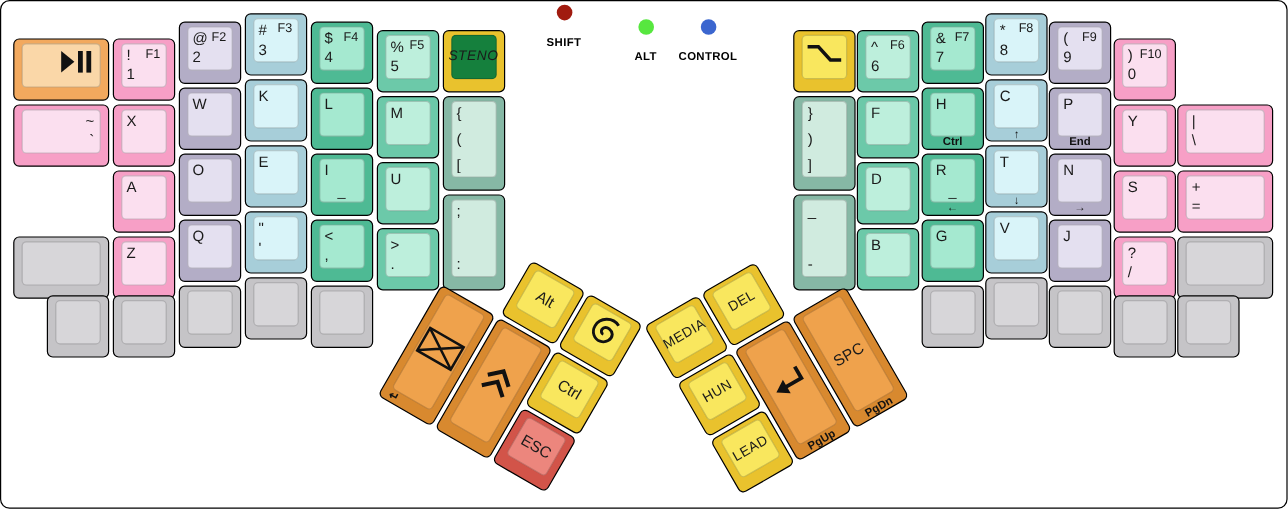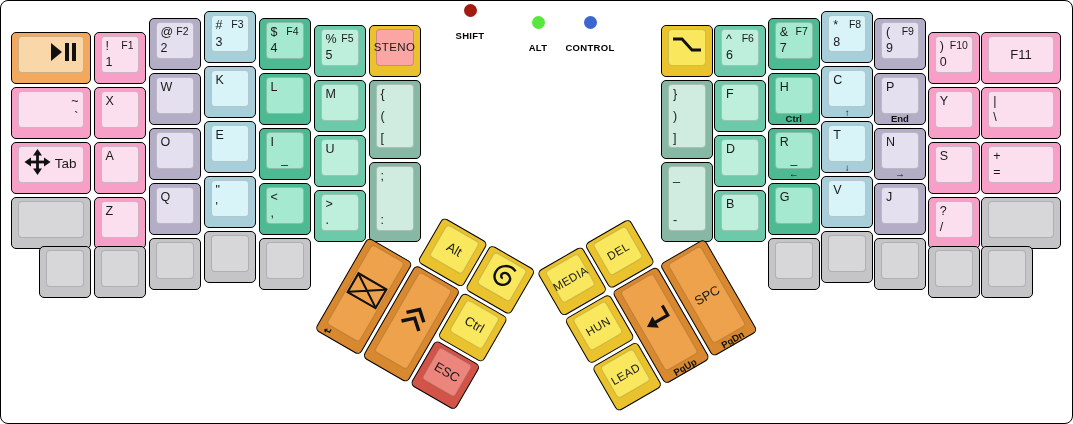--- a/index.html
+++ b/index.html
@@ -86,21 +86,21 @@
       </div>
     </div>
     <div class="key" style="left: 312.5px; top: 23.75px; width: 52px; height: 52px; background: rgb(108, 201, 169);">
       <div class="cap" style="background: rgb(189, 239, 220);">
         <span class="lg tl">%</span>
         <span class="lg tr">F5</span>
         <span class="lg bl">5</span>
       </div>
     </div>
     <div class="key" style="left: 367.5px; top: 23.75px; width: 52px; height: 52px; background: rgb(233, 194, 45);">
-      <div class="cap" style="background: #fca5a5;">
+      <div class="cap" style="background: #15803d; font-style: italic;">
         <span class="ctr">STENO</span>
       </div>
     </div>
     <div class="key" style="left: 10px; top: 85.625px; width: 79.5px; height: 52px; background: rgb(247, 159, 198);">
       <div class="cap" style="background: rgb(251, 223, 239);">
         <span class="lg tr" style="font-size: 12.5px;">~</span>
         <span class="lg br">`</span>
       </div>
     </div>
     <div class="key" style="left: 92.5px; top: 85.625px; width: 52px; height: 52px; background: rgb(247, 159, 198);">
@@ -126,33 +126,20 @@
     <div class="key" style="left: 312.5px; top: 78.75px; width: 52px; height: 52px; background: rgb(108, 201, 169);">
       <div class="cap" style="background: rgb(189, 239, 220);">
         <span class="lg tl">M</span>
       </div>
     </div>
     <div class="key" style="left: 367.5px; top: 78.75px; width: 52px; height: 79.5px; background: rgb(134, 184, 165);">
       <div class="cap" style="background: rgb(208, 235, 223);">
         <span class="lg tl">{</span>
         <span class="lg bl">[</span>
         <span class="lg ml">(</span>
-      </div>
-    </div>
-    <div class="key" style="left: 10px; top: 140.625px; width: 79.5px; height: 52px; background: rgb(247, 159, 198);">
-      <div class="cap" style="background: rgb(251, 223, 239);">
-        <span class="lg mr">Tab</span>
-        <span class="icon-left"><svg width="27" height="27" viewBox="0 0 27 27" fill="#111">
-            <path d="M13.5 0.5 L18 7 H9 Z"></path>
-            <path d="M13.5 26.5 L9 20 H18 Z"></path>
-            <path d="M0.5 13.5 L7 9 V18 Z"></path>
-            <path d="M26.5 13.5 L20 18 V9 Z"></path>
-            <rect x="12.1" y="6" width="2.8" height="15"></rect>
-            <rect x="6" y="12.1" width="15" height="2.8"></rect>
-          </svg></span>
       </div>
     </div>
     <div class="key" style="left: 92.5px; top: 140.625px; width: 52px; height: 52px; background: rgb(247, 159, 198);">
       <div class="cap" style="background: rgb(251, 223, 239);">
         <span class="lg tl">A</span>
       </div>
     </div>
     <div class="key" style="left: 147.5px; top: 126.875px; width: 52px; height: 52px; background: rgb(179, 173, 198);">
       <div class="cap" style="background: rgb(228, 224, 240);">
         <span class="lg tl">O</span>
@@ -261,25 +248,20 @@
         <span class="lg tl">(</span>
         <span class="lg tr">F9</span>
         <span class="lg bl">9</span>
       </div>
     </div>
     <div class="key" style="left: 926.85px; top: 30.625px; width: 52px; height: 52px; background: rgb(247, 159, 198);">
       <div class="cap" style="background: rgb(251, 223, 239);">
         <span class="lg tl">)</span>
         <span class="lg tr">F10</span>
         <span class="lg bl">0</span>
-      </div>
-    </div>
-    <div class="key" style="left: 980.2px; top: 30.625px; width: 79.5px; height: 52px; background: rgb(247, 159, 198);">
-      <div class="cap" style="background: rgb(251, 223, 239);">
-        <span class="ctr big">F11</span>
       </div>
     </div>
     <div class="key" style="left: 660.1px; top: 78.75px; width: 52px; height: 79.5px; background: rgb(134, 184, 165);">
       <div class="cap" style="background: rgb(208, 235, 223);">
         <span class="lg tl">}</span>
         <span class="lg bl">]</span>
         <span class="lg ml">)</span>
       </div>
     </div>
     <div class="key" style="left: 712.9px; top: 78.75px; width: 52px; height: 52px; background: rgb(108, 201, 169);">

